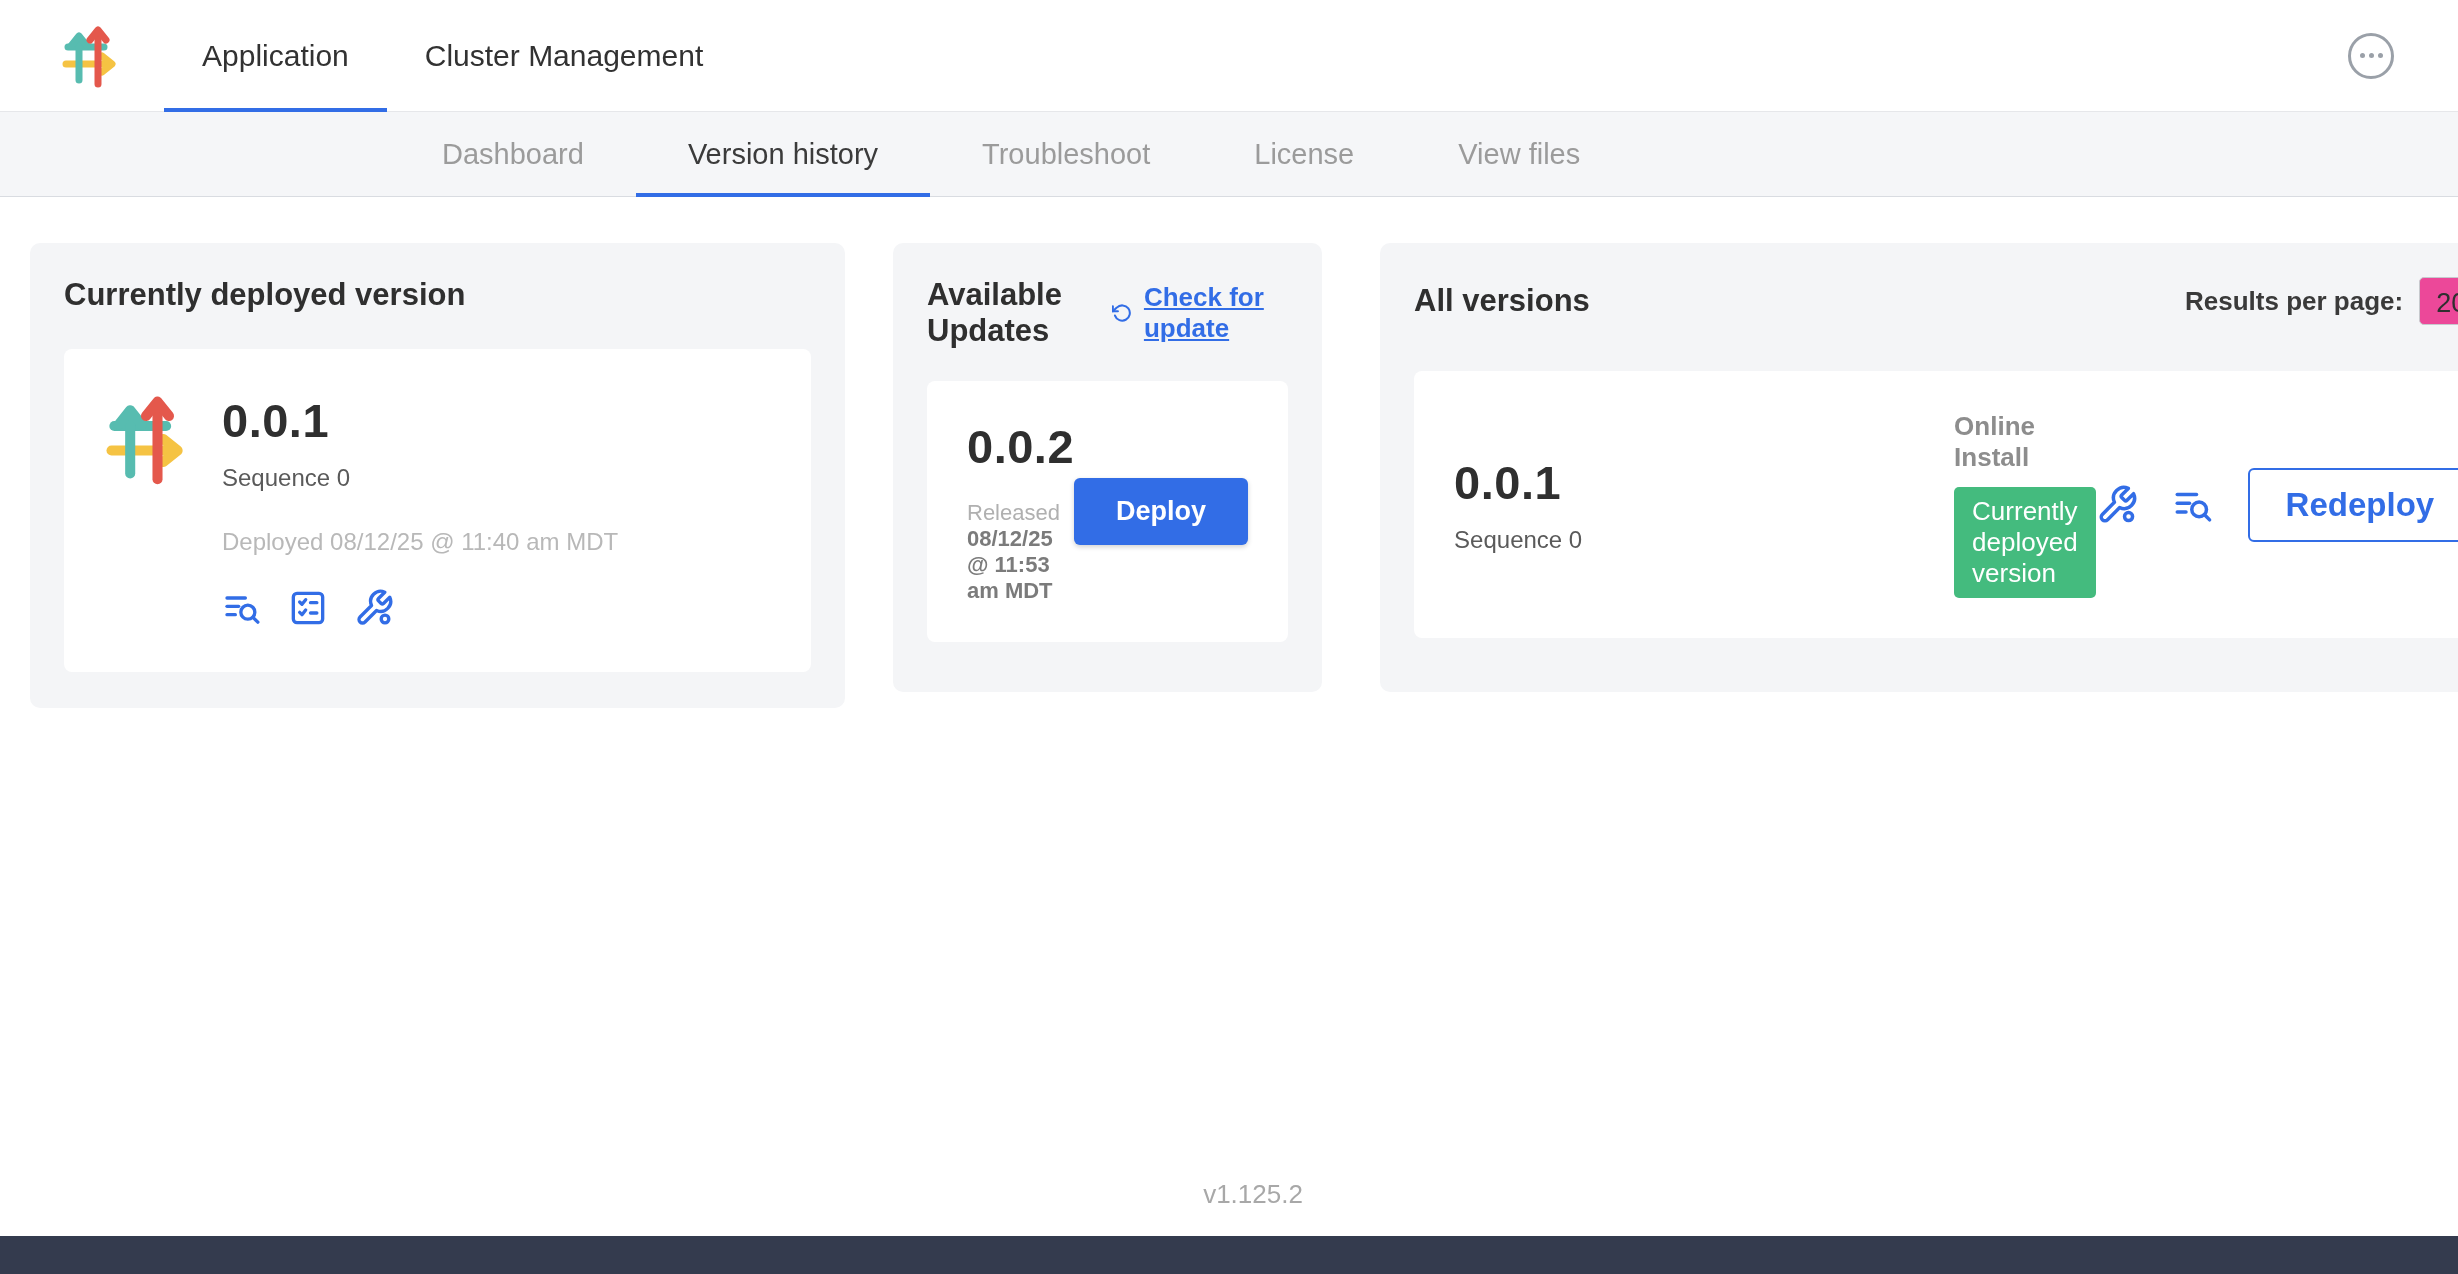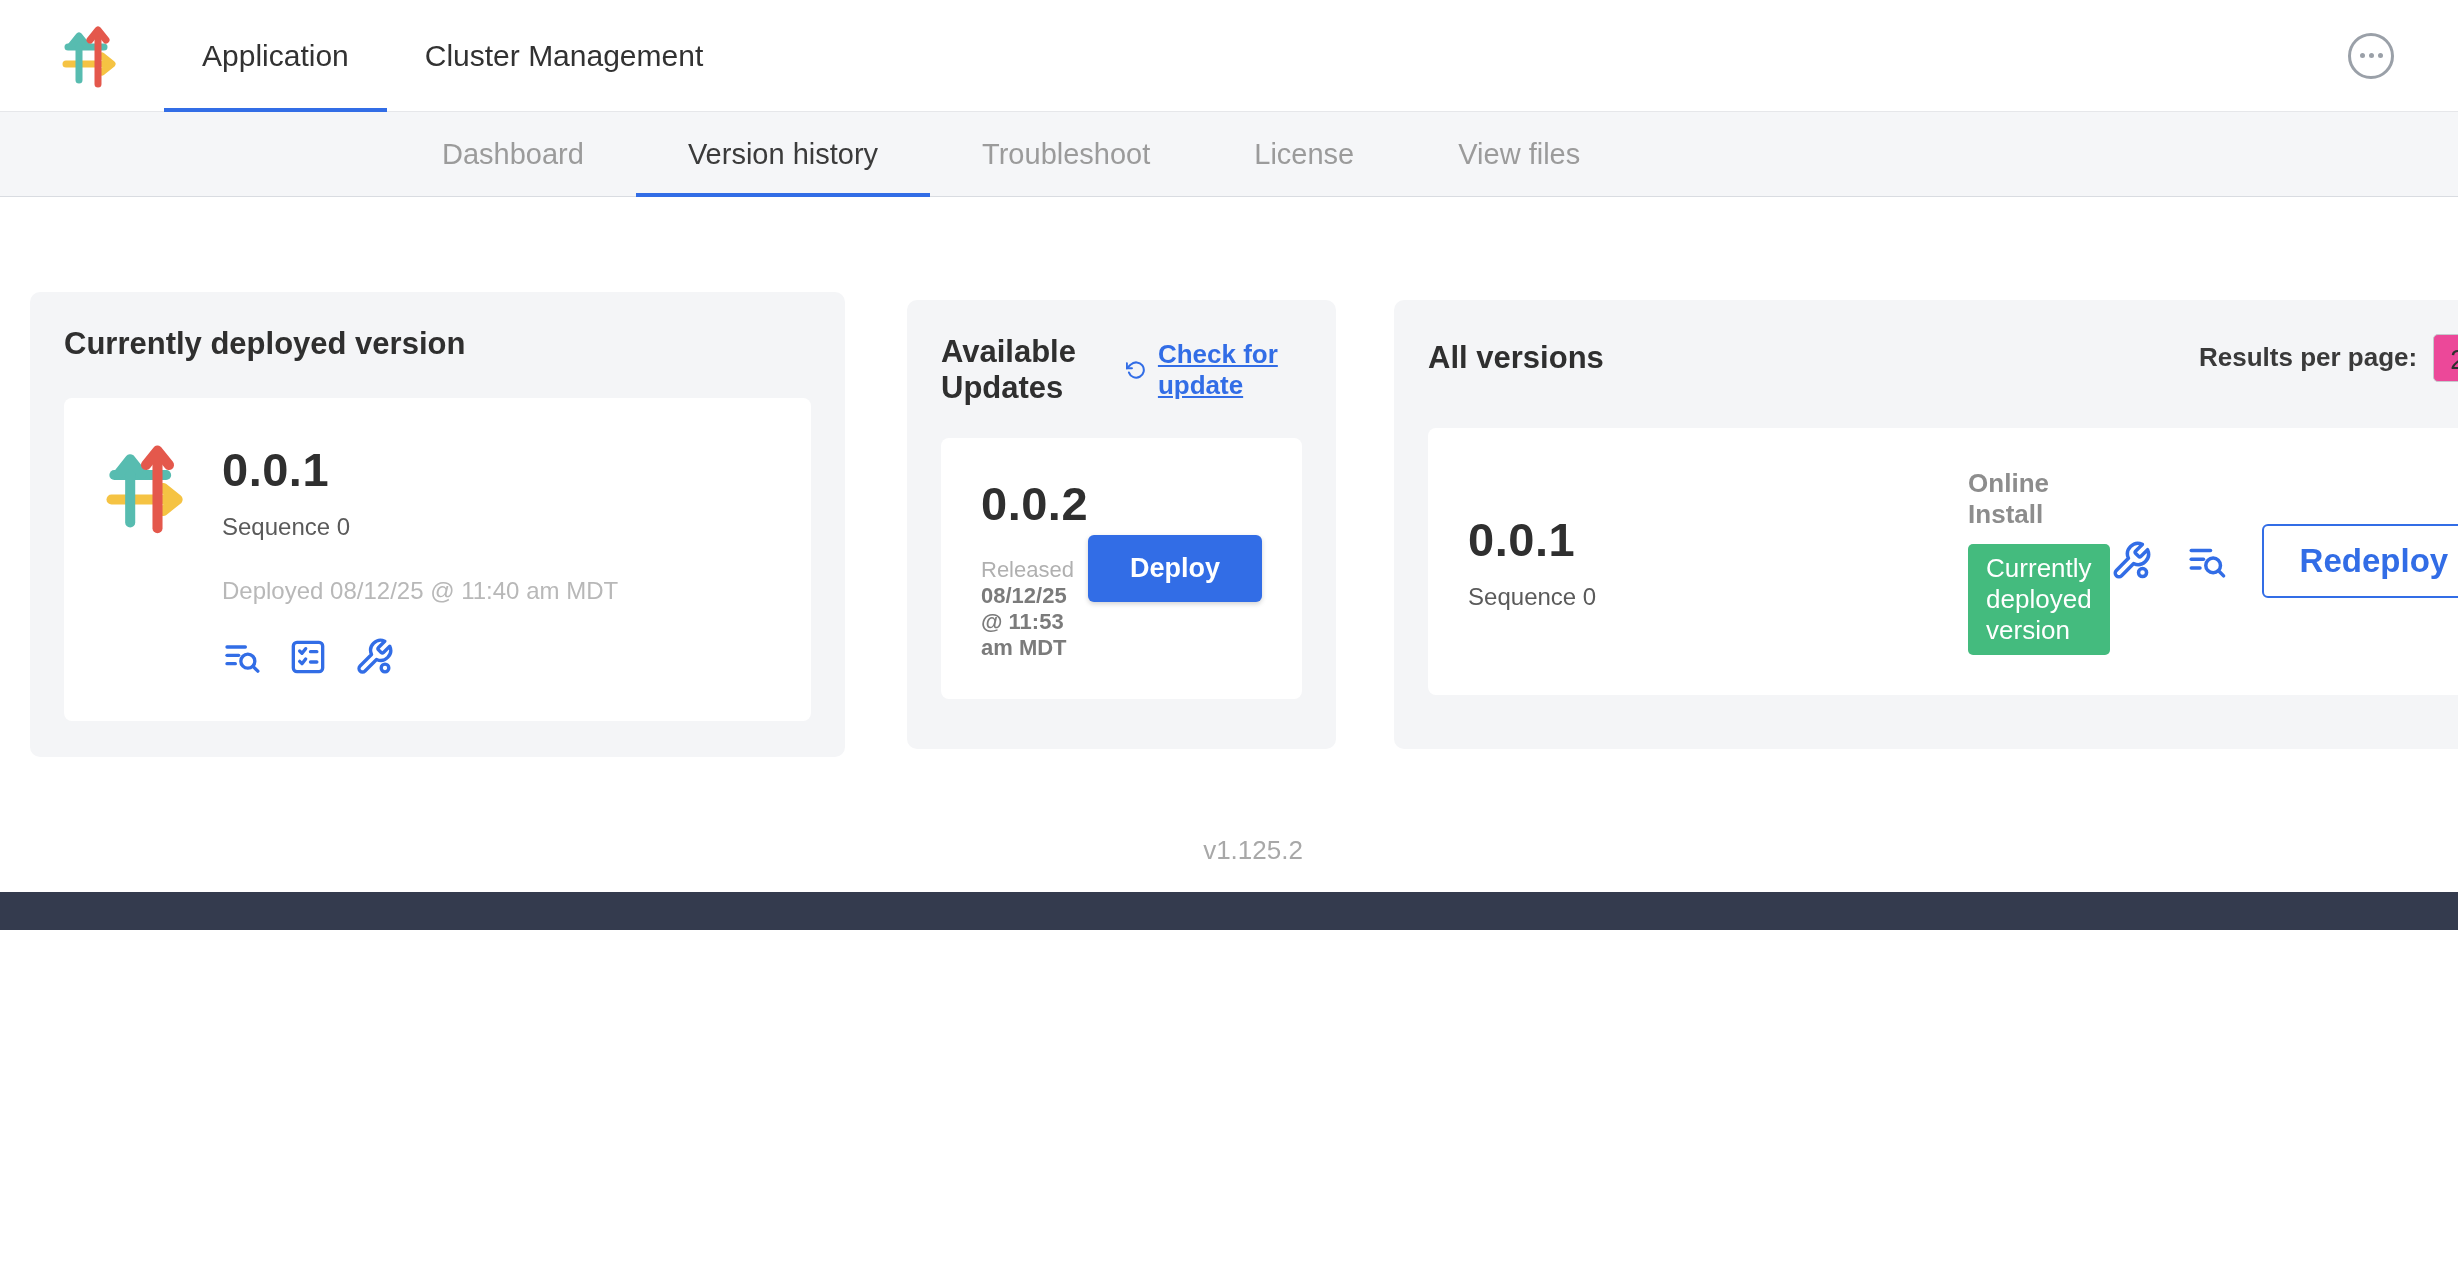--- a/index.html
+++ b/index.html
@@ -6,39 +6,39 @@
     --accent:#326de6;
     --badge:#44bb7e;
     --card-gray:#f4f5f7;
     --ink:#323232;
     --muted:#9b9b9b;
     --faint:#b8b8b8;
   }
   *{margin:0;padding:0;box-sizing:border-box;}
   html,body{width:2458px;height:1274px;overflow:hidden;}
   body{font-family:"Liberation Sans",sans-serif;background:#fff;color:var(--ink);}
-  .page{width:2458px;height:930px;display:flex;flex-direction:column;}
+  .page{width:2458px;height:1274px;display:flex;flex-direction:column;}
 
   
   .header{height:112px;background:#fff;border-bottom:1px solid #e6e7ea;display:flex;align-items:stretch;position:relative;flex:0 0 auto;}
   .logo-wrap{display:flex;align-items:center;margin-left:58px;margin-right:42px;}
   .header-tabs{display:flex;align-items:stretch;}
   .header-tab{display:flex;align-items:center;padding:0 38px;font-size:30px;color:var(--ink);position:relative;cursor:pointer;}
   .header-tab.active::after{content:"";position:absolute;left:0;right:0;bottom:-1px;height:4px;background:var(--accent);}
   .more-btn{position:absolute;right:64px;top:50%;transform:translateY(-50%);width:46px;height:46px;border-radius:50%;border:3px solid #9aa0a8;display:flex;align-items:center;justify-content:center;gap:4px;cursor:pointer;background:#fff;}
   .more-btn i{width:5px;height:5px;border-radius:50%;background:#9aa0a8;display:block;}
 
   
   .subnav{height:85px;background:#f5f6f8;border-bottom:1px solid #d9dce1;display:flex;align-items:stretch;padding-left:390px;flex:0 0 auto;}
   .subnav-item{display:flex;align-items:center;padding:0 52px;font-size:29px;color:var(--muted);position:relative;cursor:pointer;}
   .subnav-item.active{color:#3b3b3b;}
   .subnav-item.active::after{content:"";position:absolute;left:0;right:0;bottom:-1px;height:4px;background:var(--accent);}
 
   
-  .main{flex:1 1 auto;display:flex;gap:62px;padding:46px 30px 0 30px;align-items:center;}
+  .main{flex:1 1 auto;display:flex;gap:48px;padding:46px 30px 0 30px;align-items:flex-start;}
   .card{background:var(--card-gray);border-radius:10px;}
   .inner{background:#fff;border-radius:8px;}
 
   .left-col{width:815px;flex:0 0 auto;}
   .deployed-card{padding:34px 34px 36px 34px;}
   .card-title{font-size:31px;font-weight:bold;color:#2f2f2f;}
   .deployed-inner{margin-top:36px;padding:44px 36px;display:flex;gap:30px;}
   .app-icon-lg{flex:0 0 auto;}
   .ver-big{font-size:47px;font-weight:bold;color:#2f2f2f;letter-spacing:.5px;}
   .seq{font-size:24px;color:#5a5a5a;margin-top:16px;}

